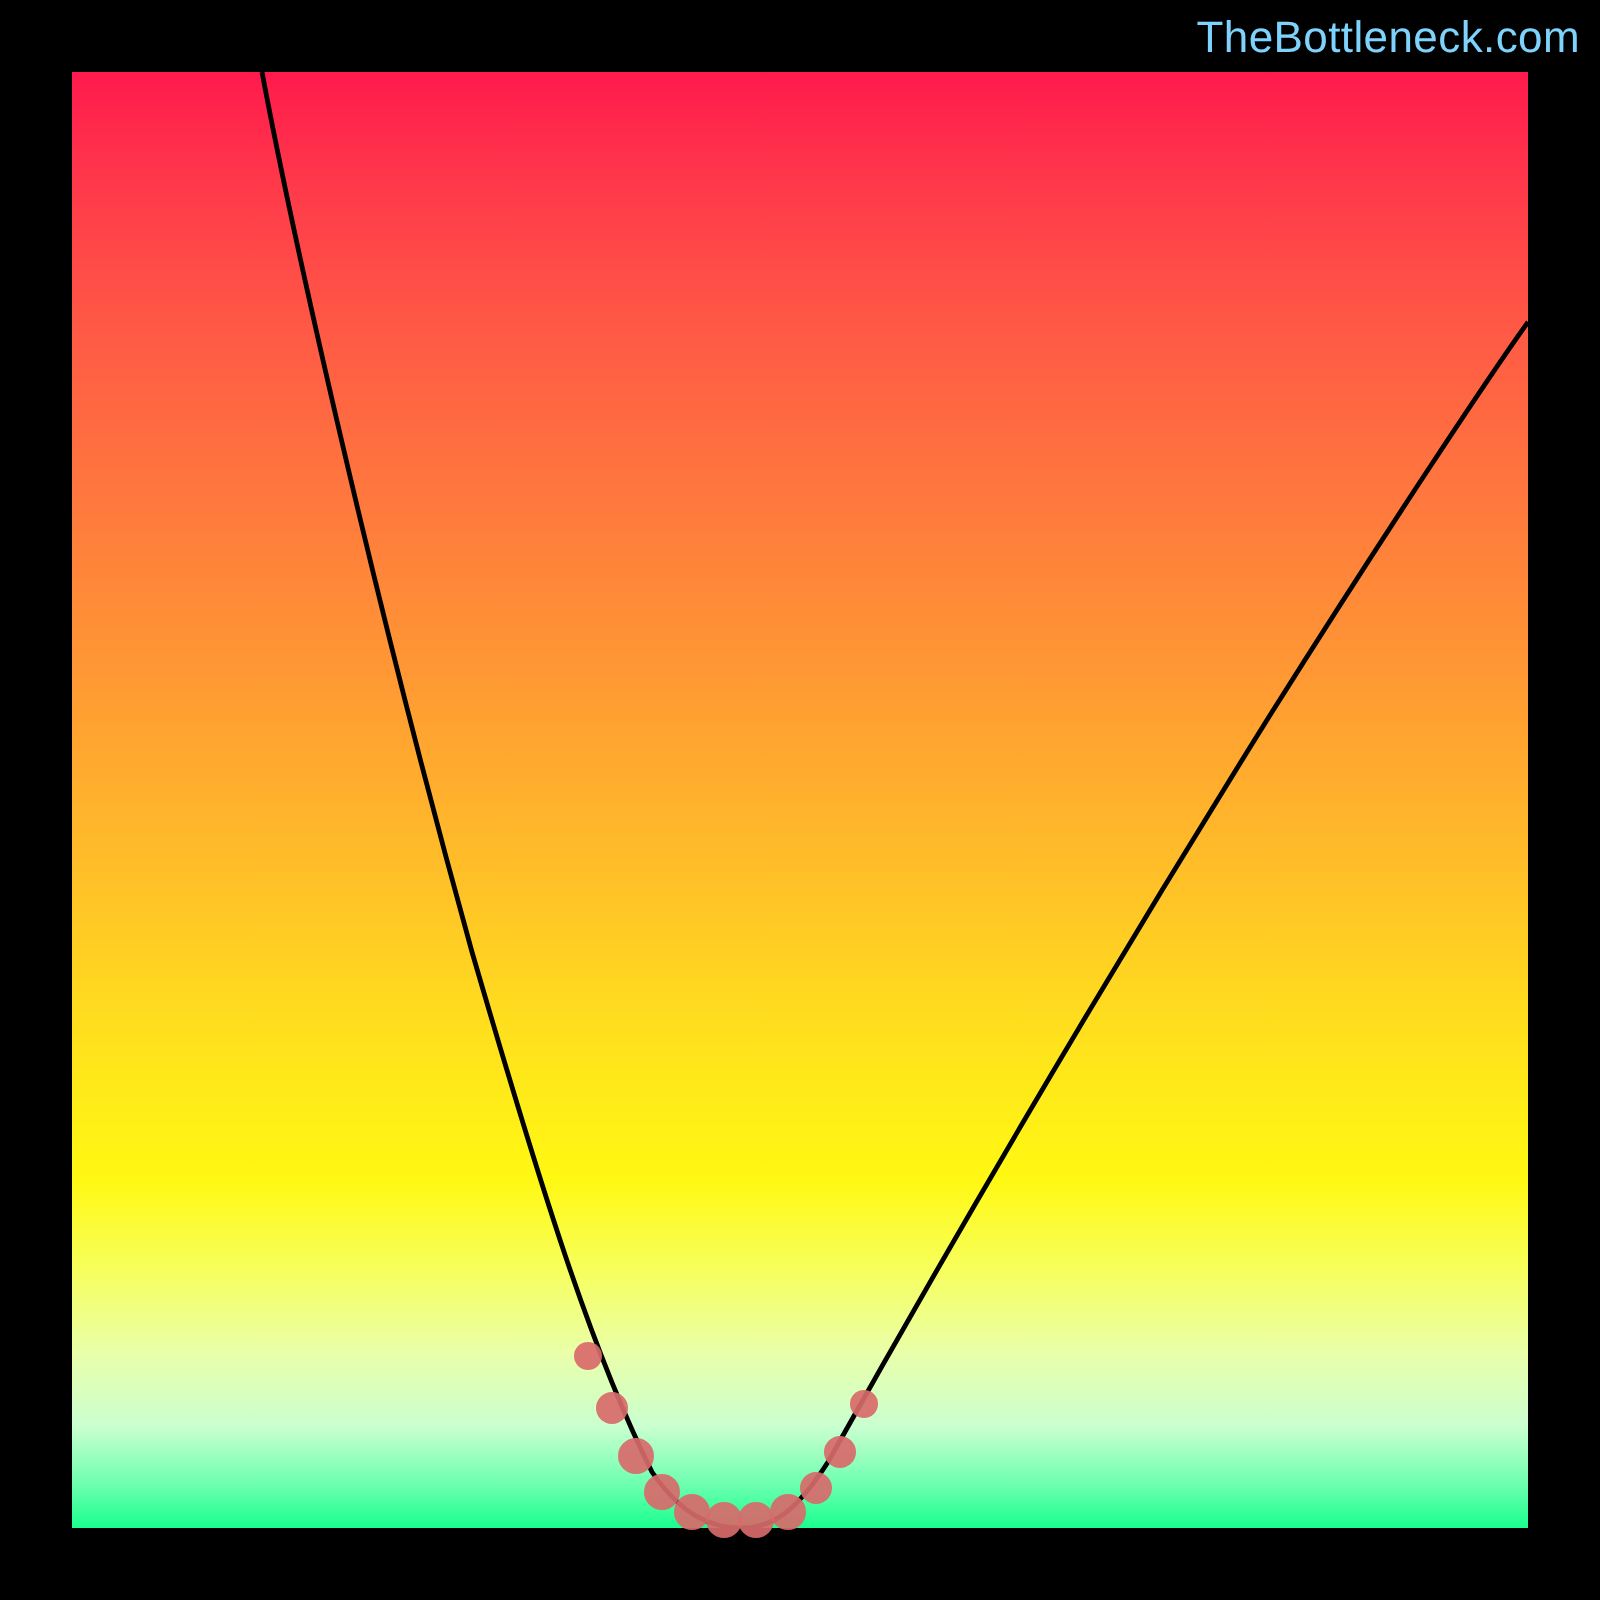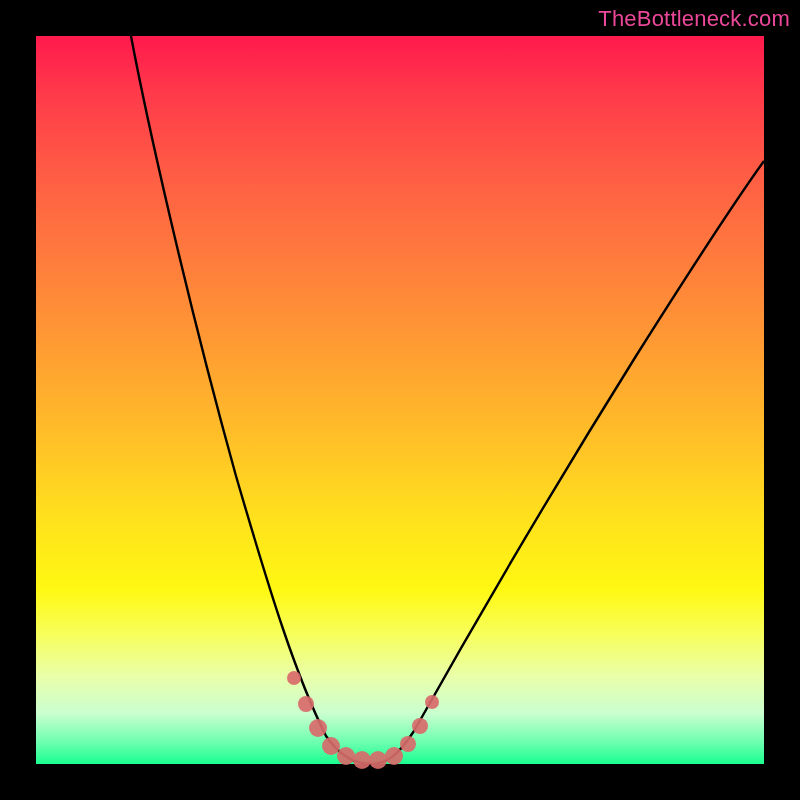--- a/index.html
+++ b/index.html
@@ -38,21 +38,21 @@
       #e9ffaa 88%,
       #caffcf 93%,
       #6dffb0 97%,
       #19ff8e 100%
     );
   }
   .watermark {
     position: absolute;
     top: 6px;
     right: 10px;
-    color: #ec4899;
+    color: #7dd3fc;
     font-size: 22px;
     letter-spacing: 0.2px;
     font-weight: 500;
     user-select: none;
   }
   svg.curve {
     position: absolute;
     top: 0;
     left: 0;
     width: 728px;

